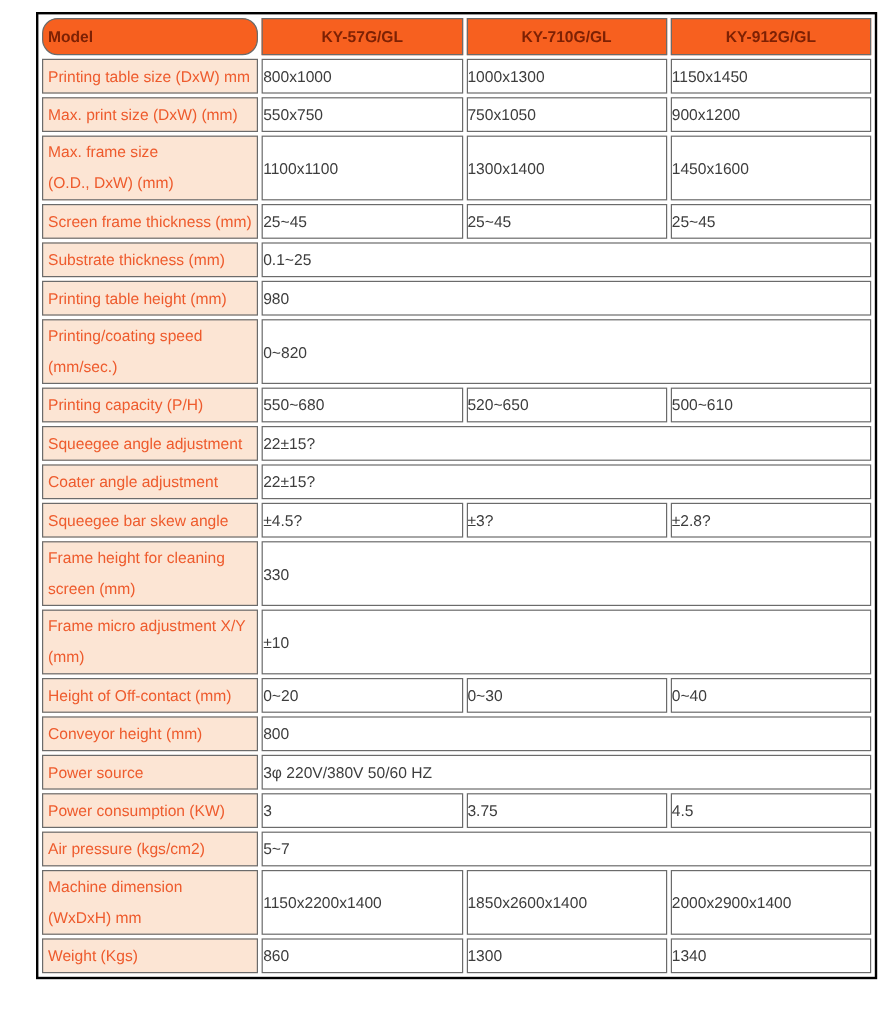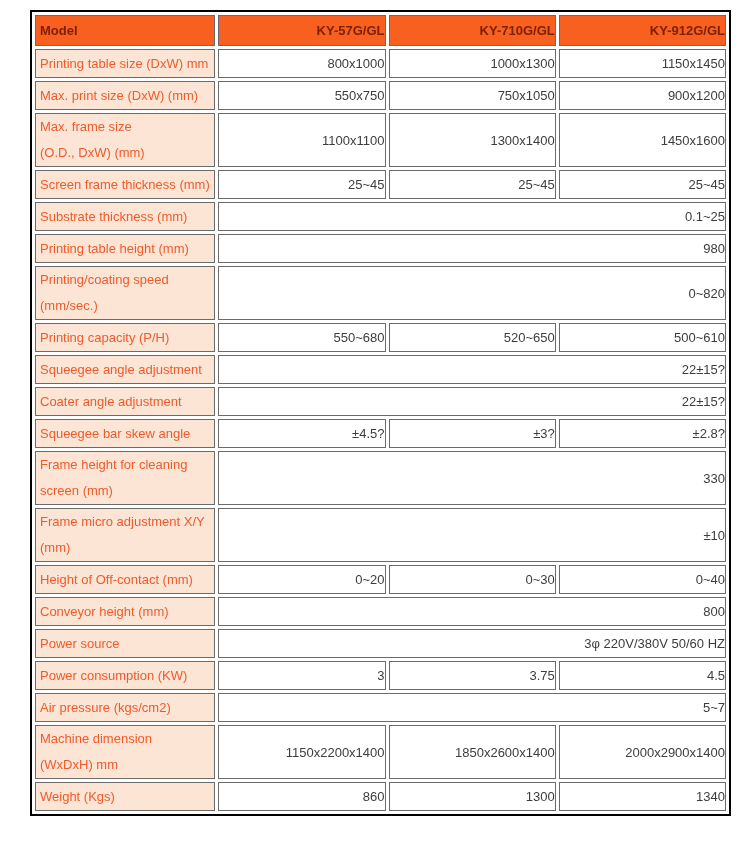--- a/index.html
+++ b/index.html
@@ -31,43 +31,44 @@
   th, td {
     border: 1px solid #6b6b6b;
     font-size: 13px;
     overflow: hidden;
   }
   th {
     height: 29px;
     background: var(--header-bg, #f7601f);
     color: var(--header-fg, #7d2104);
     font-weight: bold;
-    text-align: right;
+    text-align: center;
     padding: 0;
   }
   th.model {
     text-align: left;
     padding-left: 4px;
+    border-radius: 13px;
   }
   td.label {
     height: 27px;
     background: var(--label-bg, #fce5d4);
     color: var(--label-fg, #ee5b2d);
     text-align: left;
     padding: 0 2px 0 4px;
     white-space: pre-line;
     line-height: 26px;
     vertical-align: middle;
     margin-left: 12px;
   }
   td.val {
     height: 27px;
     background: #ffffff;
     color: var(--value-fg, #3d3d3d);
-    text-align: right;
+    text-align: left;
     vertical-align: middle;
     padding: 0;
   }
   tr.tall td { height: 51px; }
 </style>
 </head>
 <body>
 
 <div class="page">
   <table class="spec">

